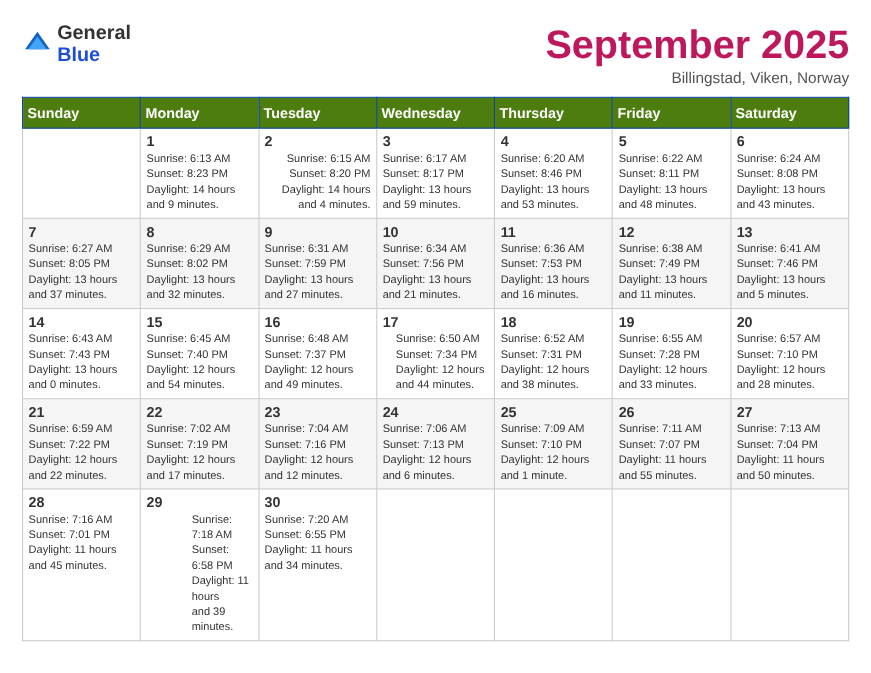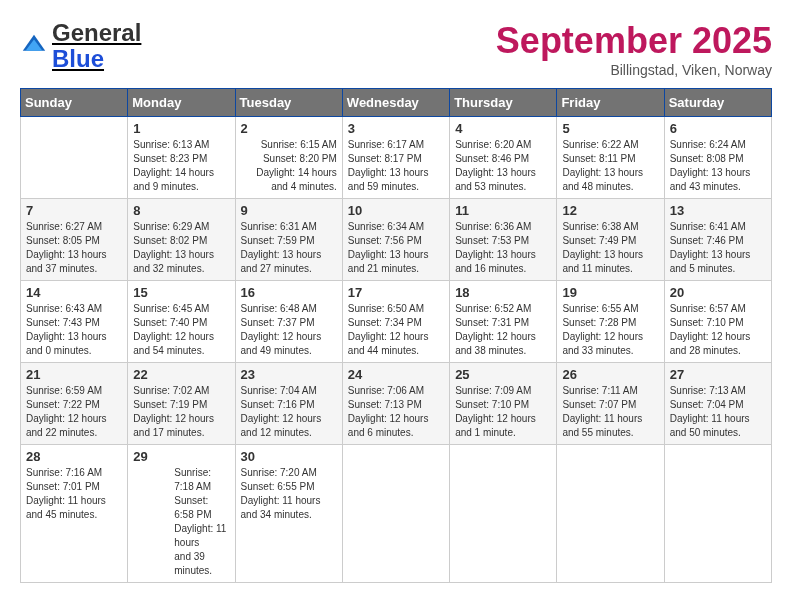--- a/index.html
+++ b/index.html
@@ -15,24 +15,23 @@
       justify-content: space-between;
       align-items: flex-start;
       margin-bottom: 10px;
     }
     .logo {
       display: flex;
       align-items: center;
       gap: 4px;
     }
     .logo-text {
-      font-size: 24px;
+      font-size: 18px;
       font-weight: bold;
       line-height: 1.1;
-      text-decoration: underline;
     }
     .logo-general { color: #333; }
     .logo-blue { color: #1d4ed8; }
     .logo-icon {
       width: 28px;
       height: 28px;
     }
     .title-block {
       text-align: right;
     }
@@ -44,21 +43,21 @@
     .location {
       font-size: 14px;
       color: #555;
     }
     table {
       width: 100%;
       border-collapse: collapse;
       font-size: 10.5px;
     }
     thead tr th {
-      background-color: #737373;
+      background-color: #4d7c0f;
       color: #fff;
       padding: 6px 4px;
       text-align: left;
       font-size: 13px;
       font-weight: bold;
       border: 1px solid #0d47a1;
     }
     tbody tr td {
       border: 1px solid #ccc;
       vertical-align: top;
@@ -234,21 +233,21 @@
         </td>
         <td>
           <span class="day-number">16</span>
           <div class="day-detail" style="white-space: pre-line;">Sunrise: 6:48 AM
 Sunset: 7:37 PM
 Daylight: 12 hours
 and 49 minutes.</div>
         </td>
         <td>
           <span class="day-number">17</span>
-          <div class="day-detail" style="white-space: pre-line;">Sunrise: 6:50 AM
+          <div class="day-detail" style="white-space: pre-line; margin-left: 12px;">Sunrise: 6:50 AM
 Sunset: 7:34 PM
 Daylight: 12 hours
 and 44 minutes.</div>
         </td>
         <td>
           <span class="day-number">18</span>
           <div class="day-detail" style="white-space: pre-line;">Sunrise: 6:52 AM
 Sunset: 7:31 PM
 Daylight: 12 hours
 and 38 minutes.</div>

